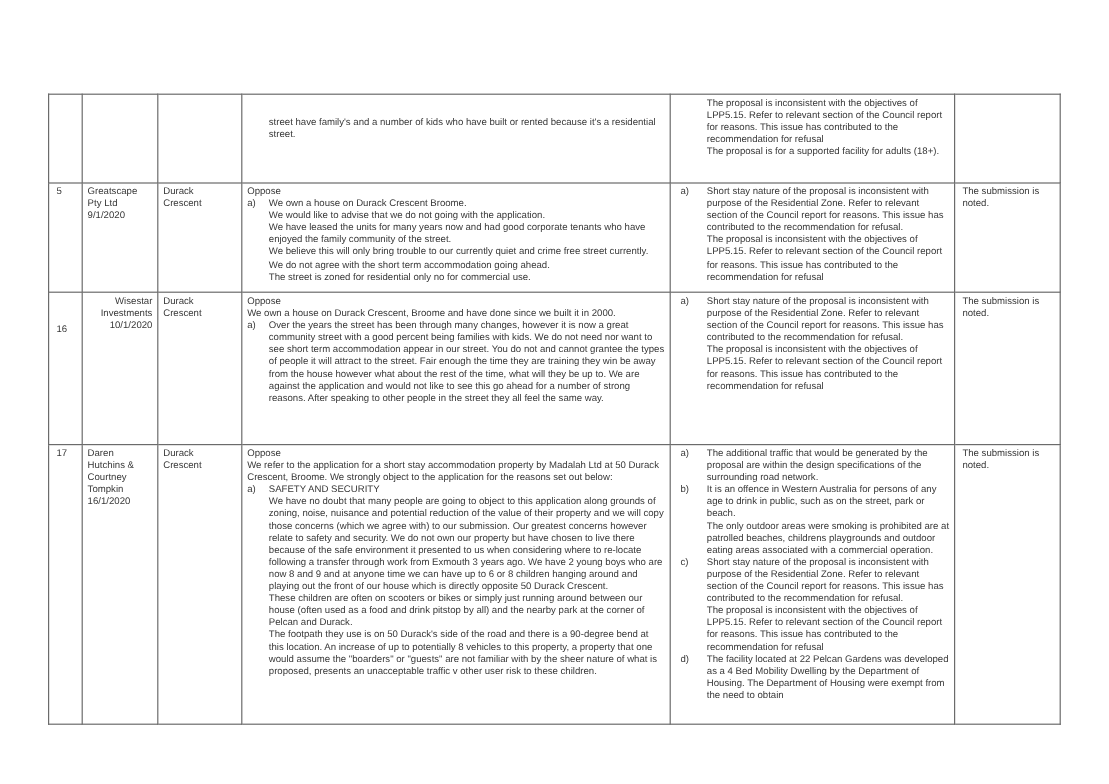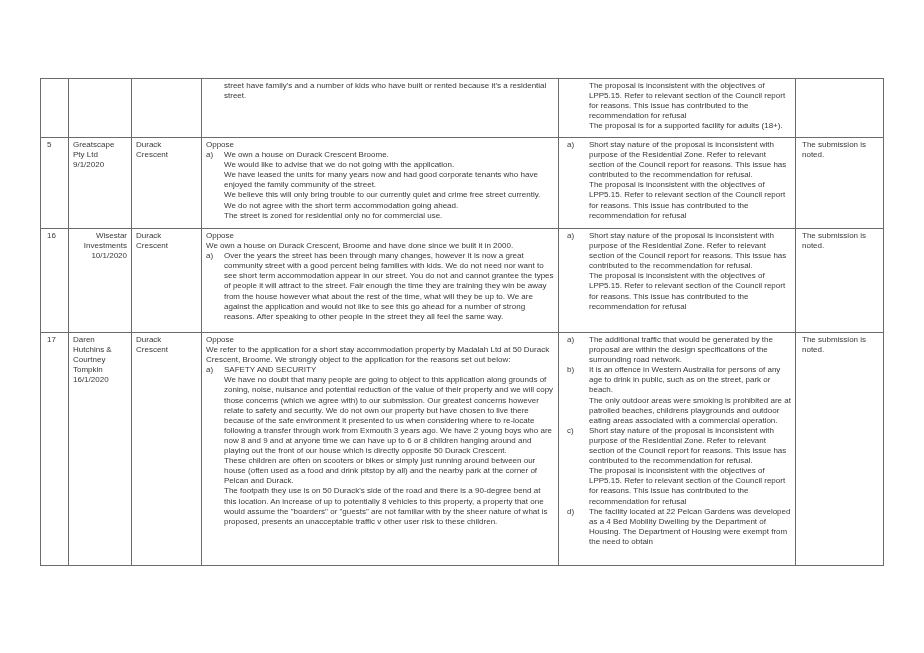--- a/index.html
+++ b/index.html
@@ -65,21 +65,21 @@
               <div></div>
               <div></div>
             </div>
           </td>
           <td class="c-street">
             <div class="cellbox" style="height: 55px;">
               <div></div>
             </div>
           </td>
           <td class="c-sub">
-            <div class="cellbox" style="height: 55px;">
+            <div class="cellbox" style="height: 55px; margin-top: 16px;">
               <div class="blk cont">street have family's and a number of kids who have built or rented because it's a residential street.</div>
             </div>
           </td>
           <td class="c-resp">
             <div class="cellbox" style="height: 55px;">
               <div class="blk cont">The proposal is inconsistent with the objectives of LPP5.15. Refer to relevant section of the Council report for reasons. This issue has contributed to the recommendation for refusal</div>
               <div class="blk cont">The proposal is for a supported facility for adults (18+).</div>
             </div>
           </td>
           <td class="c-noted">
@@ -129,21 +129,21 @@
             </div>
           </td>
           <td class="c-noted">
             <div class="cellbox" style="height: 87px;">
               <div>The submission is noted.</div>
             </div>
           </td>
         </tr>
         <tr style="height: 104px;">
           <td class="c-num">
-            <div class="cellbox" style="height: 100px;">
+            <div class="cellbox" style="height: 100px; margin-top: 24px;">
               <div>16</div>
             </div>
           </td>
           <td class="c-name">
             <div class="cellbox" style="height: 100px; text-align: right;">
               <div>Wisestar Investments</div>
               <div>10/1/2020</div>
             </div>
           </td>
           <td class="c-street">

